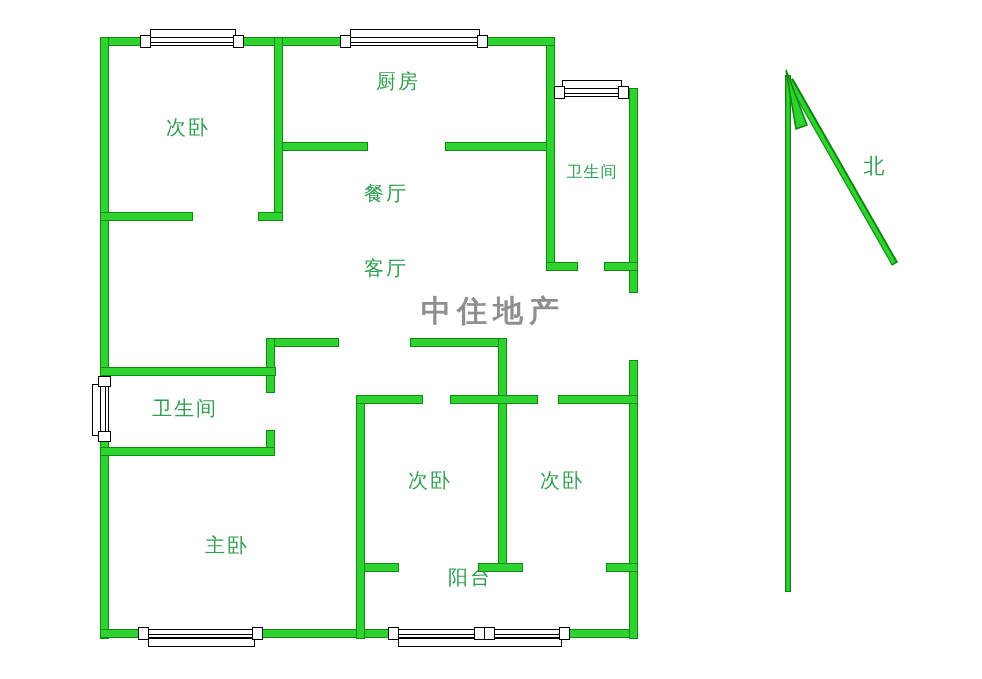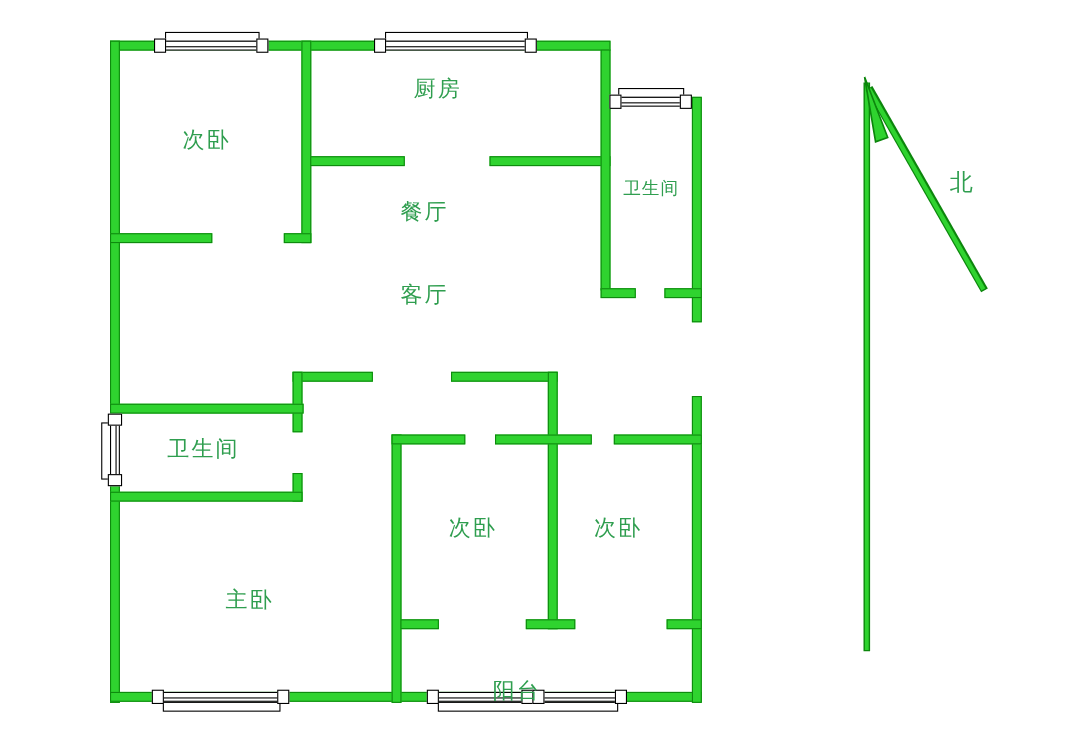--- a/index.html
+++ b/index.html
@@ -121,16 +121,17 @@
 
   <div class="room-label" style="left:188px;top:127px;">次卧</div>
   <div class="room-label" style="left:398px;top:81px;">厨房</div>
   <div class="room-label" style="left:386px;top:193px;">餐厅</div>
   <div class="room-label" style="left:386px;top:268px;">客厅</div>
   <div class="room-label small" style="left:592px;top:172px;">卫生间</div>
   <div class="room-label" style="left:185px;top:408px;">卫生间</div>
   <div class="room-label" style="left:227px;top:545px;">主卧</div>
   <div class="room-label" style="left:430px;top:480px;">次卧</div>
   <div class="room-label" style="left:562px;top:480px;">次卧</div>
-  <div class="room-label" style="left:470px;top:628px;">阳台</div>
+  <div class="room-label" style="left:470px;top:577px;">阳台</div>
 
+  <div class="watermark" style="left:493px;top:311px;">中住地产</div>
 
 </div>
 
 </body></html>

